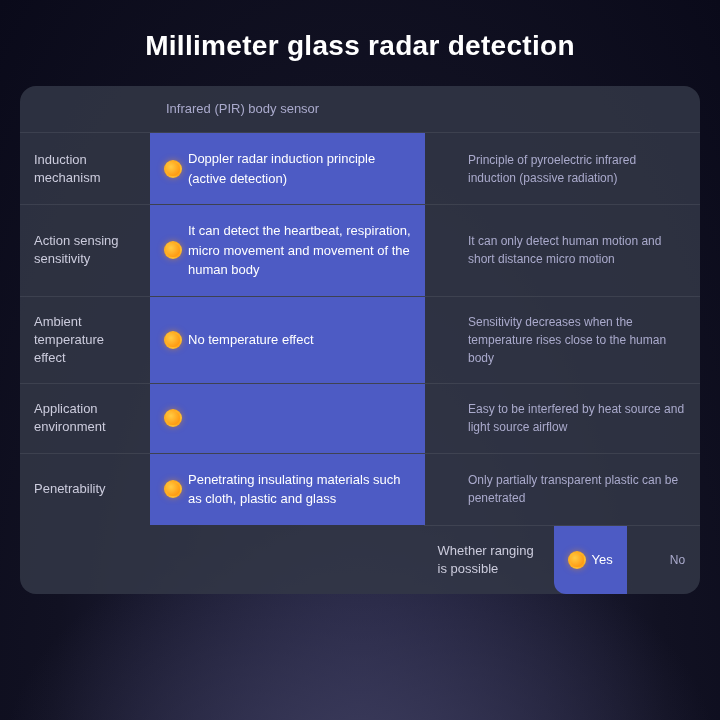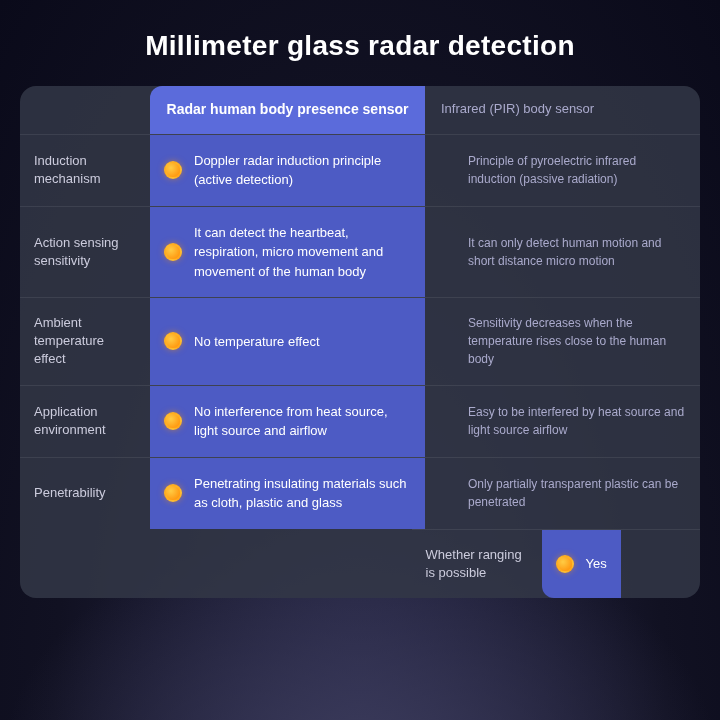--- a/index.html
+++ b/index.html
@@ -111,21 +111,21 @@
     }
 
     .row-radar {
       background: #4d5bc4;
       padding: 16px 14px;
       color: #ffffff;
       font-size: 13px;
       line-height: 1.5;
       display: flex;
       align-items: center;
-      gap: 12px;
+      gap: 6px;
     }
 
     .row-pir {
       padding: 16px 14px;
       color: #aaaacc;
       font-size: 12px;
       line-height: 1.5;
       display: flex;
       align-items: center;
       margin-left: 29px;
@@ -153,22 +153,20 @@
 
 <div class="bg-overlay"></div>
 <div class="bg-wave"></div>
 
 <div class="content">
   <h1 class="main-title">Millimeter glass radar detection</h1>
 
   <div class="table-container">
     <div class="table-header">
       <div class="header-empty"></div>
-      <div class="header-radar">Radar human body
-presence sensor</div>
       <div class="header-pir">Infrared (PIR)
 body sensor</div>
     </div>
 
     <div class="table-body">
     <div class="table-row">
     <div class="row-label">Induction mechanism</div>
     <div class="row-radar">
       <div class="orange-dot"></div>
       <span>Doppler radar induction principle (active detection)</span>
@@ -194,21 +192,20 @@
       <span>No temperature effect</span>
     </div>
     <div class="row-pir">
       <span>Sensitivity decreases when the temperature rises close to the human body</span>
     </div>
   </div>
         <div class="table-row">
     <div class="row-label">Application environment</div>
     <div class="row-radar">
       <div class="orange-dot"></div>
-      <span>No interference from heat source, light source and airflow</span>
     </div>
     <div class="row-pir">
       <span>Easy to be interfered by heat source and light source airflow</span>
     </div>
   </div>
         <div class="table-row">
     <div class="row-label">Penetrability</div>
     <div class="row-radar">
       <div class="orange-dot"></div>
       <span>Penetrating insulating materials such as cloth, plastic and glass</span>
@@ -216,16 +213,19 @@
     <div class="row-pir">
       <span>Only partially transparent plastic can be penetrated</span>
     </div>
   </div>
         <div class="table-row last-row">
     <div class="row-label">Whether ranging is possible</div>
     <div class="row-radar">
       <div class="orange-dot"></div>
       <span>Yes</span>
     </div>
+    <div class="row-pir">
+      <span>No</span>
+    </div>
   </div>
       </div>
   </div>
 </div>
 
 </body></html>

